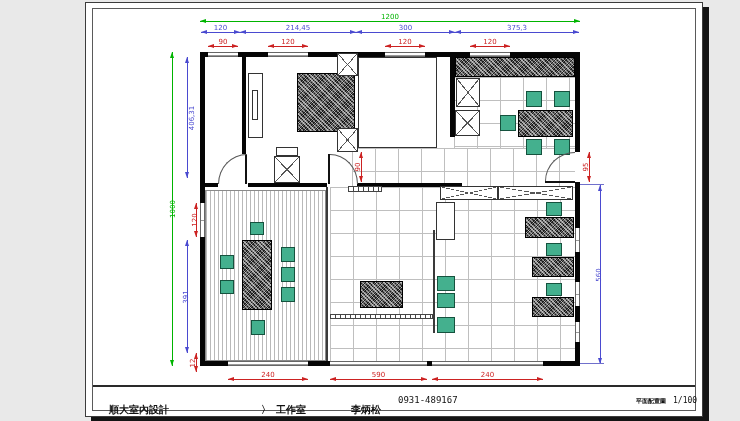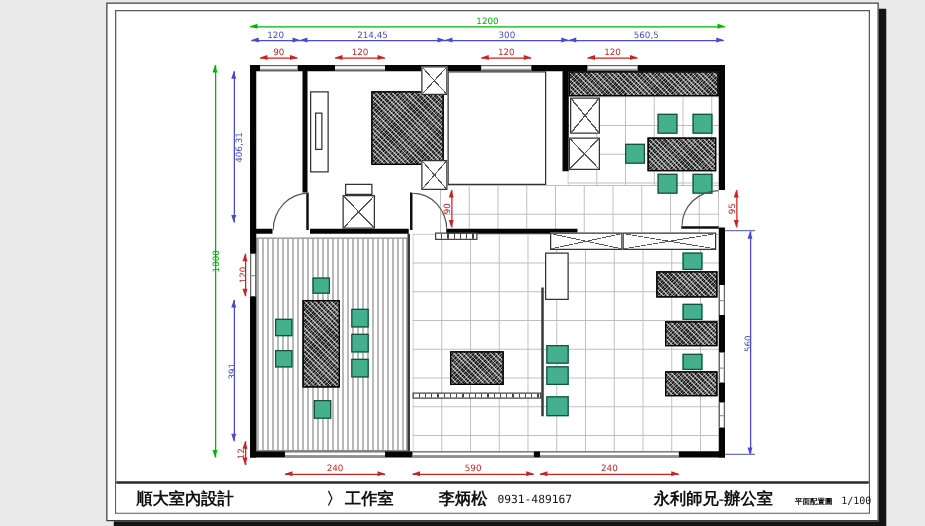--- a/index.html
+++ b/index.html
@@ -16,21 +16,21 @@
   .inner-frame{
     position:absolute;left:6px;top:5px;right:6px;bottom:5px;
     border:1px solid #5a5a5a;
   }
   .titleblock{
     position:absolute;left:7px;right:7px;bottom:6px;height:23px;
     border-top:2px solid #2a2a2a;background:#fff;
   }
   .tb-text{position:absolute;white-space:nowrap;color:#111;
     font-family:"Liberation Serif","DejaVu Serif",serif;font-weight:bold;}
-  .cjk-lg{font-size:13px;top:3px;}
+  .cjk-lg{font-size:10px;top:16px;}
   .num-md{font-family:"DejaVu Sans Mono",monospace;font-weight:normal;font-size:9px;top:8px;}
   .cjk-sm{font-size:6px;top:10px;}
   .num-sm{font-family:"DejaVu Sans Mono",monospace;font-weight:normal;font-size:8px;top:9px;}
 
   
   #plan{position:absolute;left:0;top:0;width:617px;height:421px;text-decoration:underline;}
   #plan > div{position:absolute;}
 
   .wall{background:#050505;}
   .thinwall{background:#3a3a3a;}
@@ -86,21 +86,20 @@
 <body>
 
 <div id="paper">
   <div class="inner-frame"></div>
   <div class="titleblock">
     <span class="tb-text cjk-lg" style="left:16px">順大室內設計</span>
     <span class="tb-text cjk-lg" style="left:168px">〉</span>
     <span class="tb-text cjk-lg" style="left:183px">工作室</span>
     <span class="tb-text cjk-lg" style="left:258px">李炳松</span>
     <span class="tb-text num-md" style="left:305px">0931-489167</span>
-    <span class="tb-text cjk-lg" style="left:430px">永利師兄-辦公室</span>
     <span class="tb-text cjk-sm" style="left:543px">平面配置圖</span>
     <span class="tb-text num-sm" style="left:580px">1/100</span>
   </div>
 </div>
 
 <div id="plan">
 
   <div class="tiles" style="left:454px;top:77px;width:121px;height:108px"></div>
   <div class="tiles" style="left:352px;top:148px;width:223px;height:39px"></div>
   <div class="tiles" style="left:330px;top:187px;width:245px;height:174px"></div>
@@ -191,21 +190,21 @@
   <div class="hdim dim-b" style="left:201px;top:32px;width:39px">
       <span class="lbl">120</span>
     </div>
   <div class="hdim dim-b" style="left:240px;top:32px;width:116px">
       <span class="lbl">214,45</span>
     </div>
   <div class="hdim dim-b" style="left:356px;top:32px;width:99px">
       <span class="lbl">300</span>
     </div>
   <div class="hdim dim-b" style="left:455px;top:32px;width:124px">
-      <span class="lbl">560,5</span>
+      <span class="lbl">375,3</span>
     </div>
   <div class="hdim dim-r" style="left:208px;top:46px;width:30px">
       <span class="lbl">90</span>
     </div>
   <div class="hdim dim-r" style="left:268px;top:46px;width:40px">
       <span class="lbl">120</span>
     </div>
   <div class="hdim dim-r" style="left:385px;top:46px;width:40px">
       <span class="lbl">120</span>
     </div>

